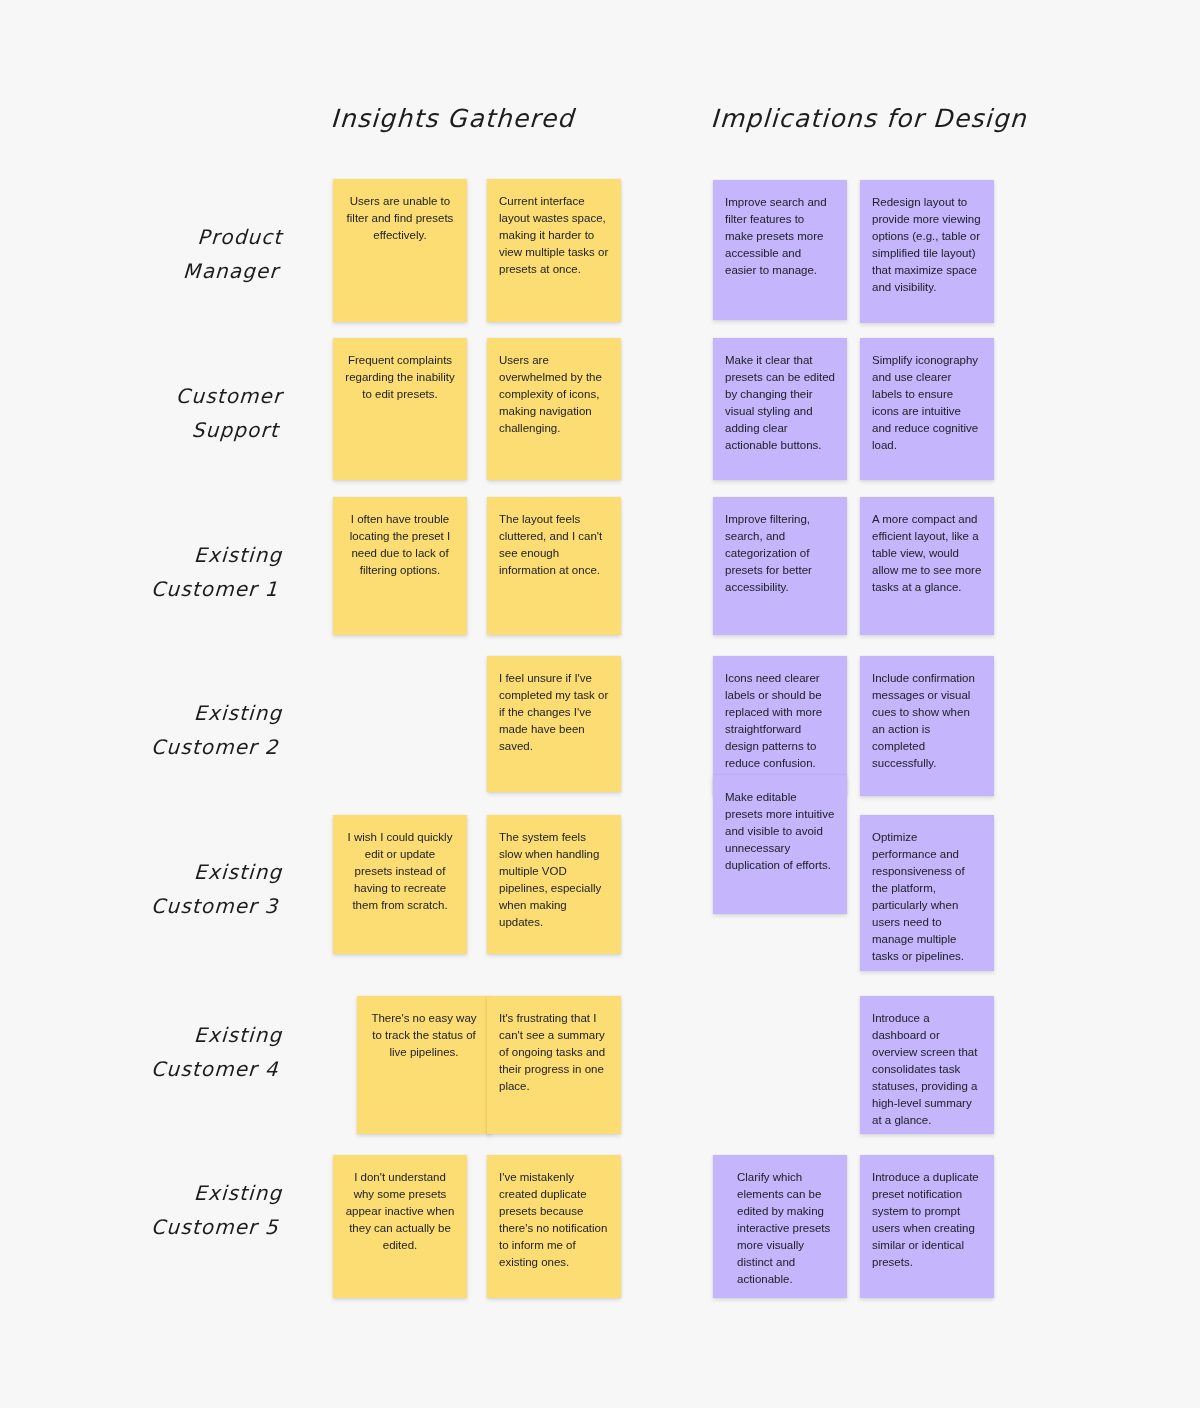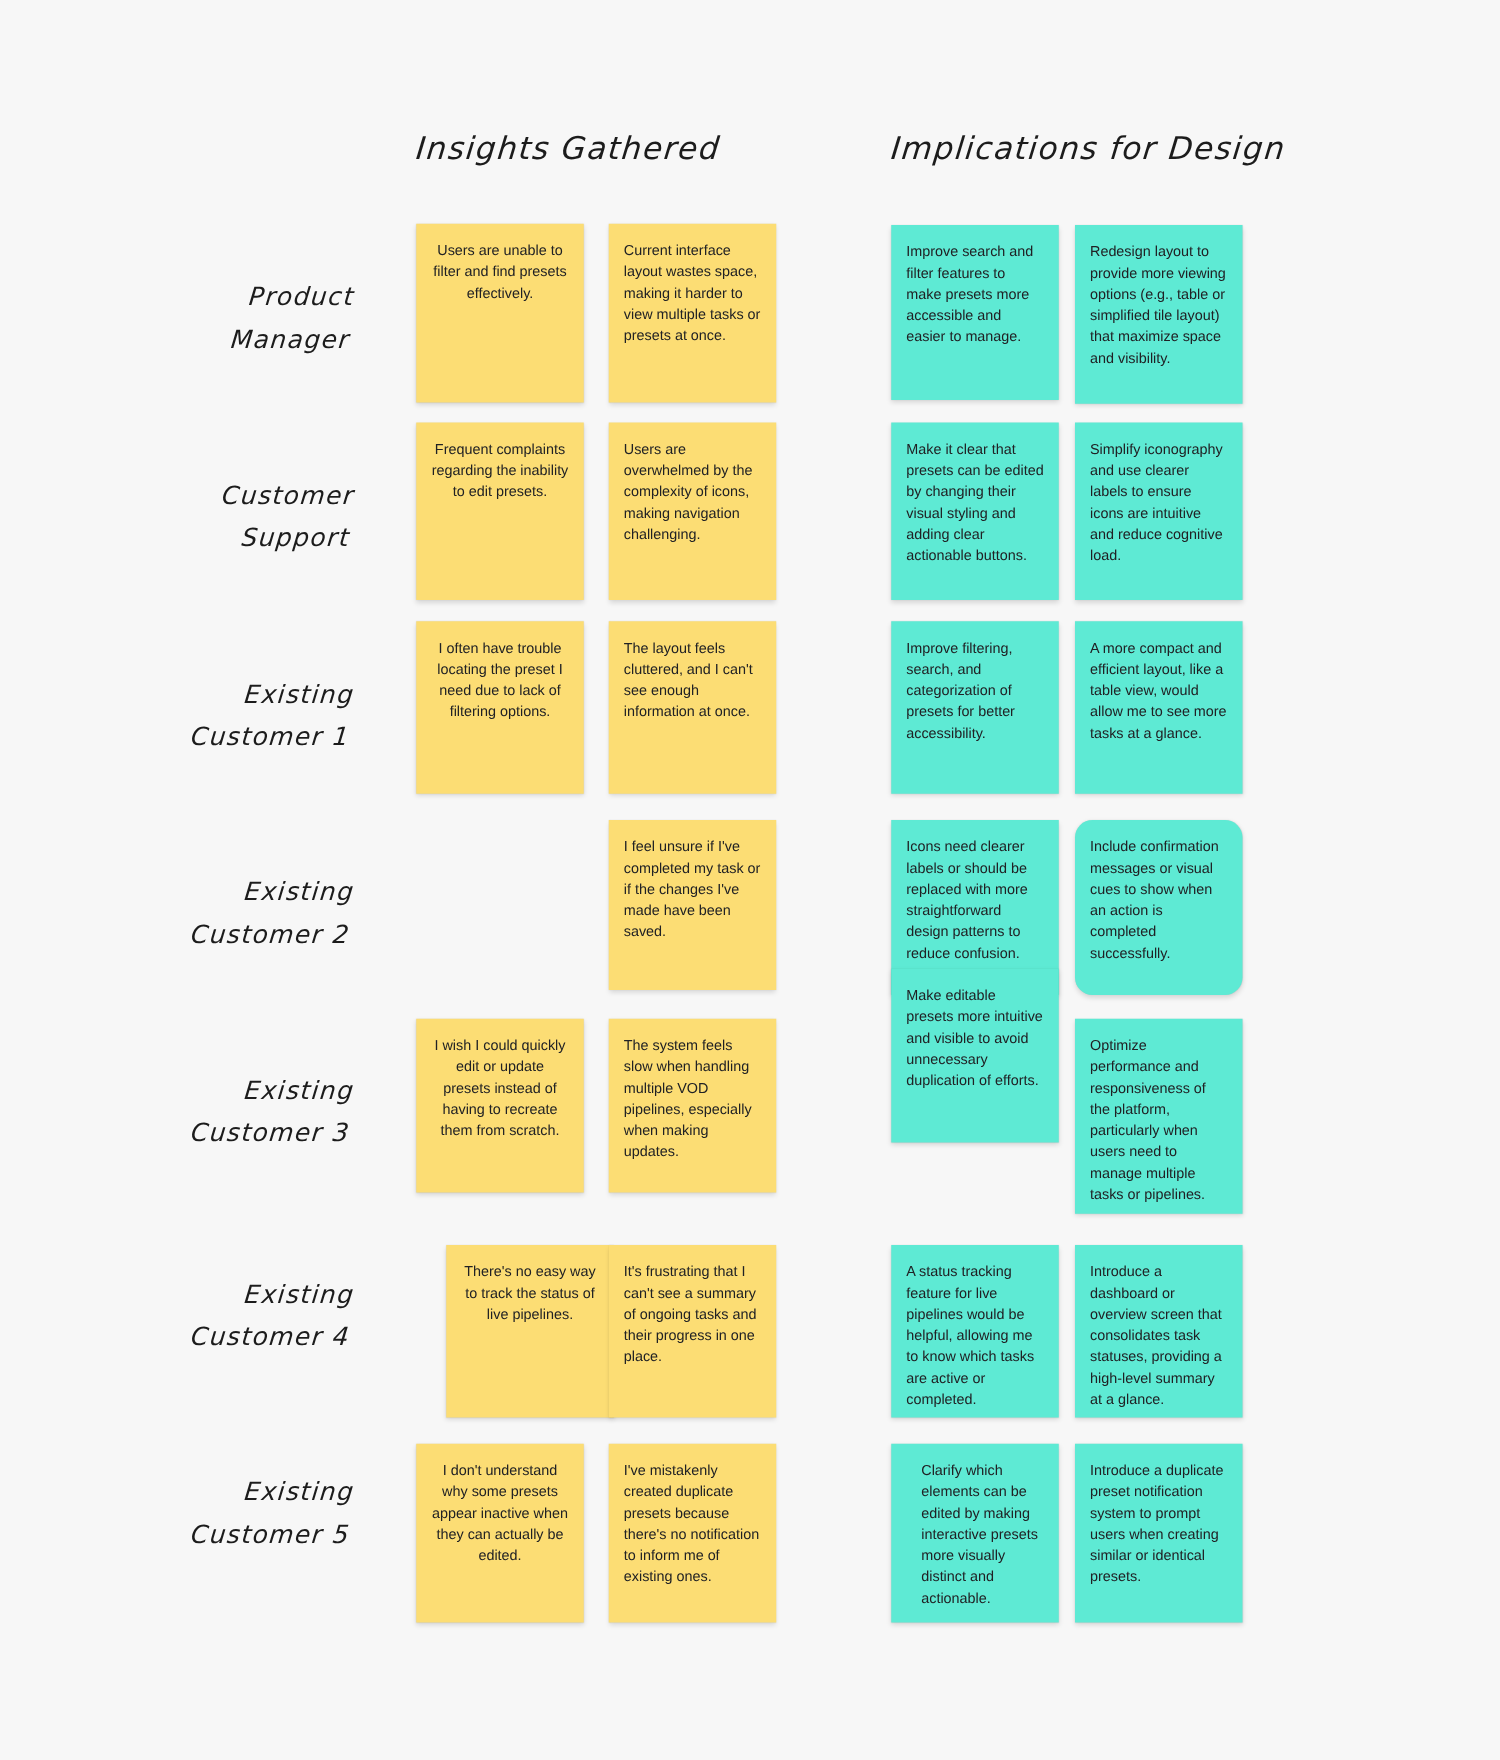--- a/index.html
+++ b/index.html
@@ -58,21 +58,21 @@
     width: 134px;
     box-sizing: border-box;
     padding: 14px 12px 12px 12px;
     font-size: 11.5px;
     line-height: 17px;
     color: #202124;
     box-shadow: 0 2px 4px rgba(0,0,0,0.13), 0 0 1px rgba(0,0,0,0.10);
     overflow: hidden;
   }
   .note.yellow { background: #fcdd74; }
-  .note.blue   { background: #5eead4; }
+  .note.blue   { background: #c4b5fd; }
 
   
   .c0 { left: 333px; text-align: center; }
   .c1 { left: 487px; }
   .c2 { left: 713px; }
   .c3 { left: 860px; }
 </style>
 </head>
 <body>
 
@@ -107,38 +107,37 @@
   <div class="note yellow c1" style="top:497px; height:138px;">The layout feels cluttered, and I can't see enough information at once.</div>
   <div class="note blue   c2" style="top:497px; height:138px;">Improve filtering, search, and categorization of presets for better accessibility.</div>
   <div class="note blue   c3" style="top:497px; height:138px;">A more compact and efficient layout, like a table view, would allow me to see more tasks at a glance.</div>
 
   <div class="row-label" style="top:696px;">
     <span>Existing</span>
     <span>Customer 2</span>
   </div>
   <div class="note yellow c1" style="top:656px; height:136px;">I feel unsure if I've completed my task or if the changes I've made have been saved.</div>
   <div class="note blue   c2" style="top:656px; height:140px;">Icons need clearer labels or should be replaced with more straightforward design patterns to reduce confusion.</div>
-  <div class="note blue   c3" style="top:656px; height:140px;border-radius:14px;">Include confirmation messages or visual cues to show when an action is completed successfully.</div>
+  <div class="note blue   c3" style="top:656px; height:140px;">Include confirmation messages or visual cues to show when an action is completed successfully.</div>
 
   <div class="row-label" style="top:855px;">
     <span>Existing</span>
     <span>Customer 3</span>
   </div>
   <div class="note yellow c0" style="top:815px; height:139px;">I wish I could quickly edit or update presets instead of having to recreate them from scratch.</div>
   <div class="note yellow c1" style="top:815px; height:139px;">The system feels slow when handling multiple VOD pipelines, especially when making updates.</div>
   <div class="note blue   c2" style="top:775px; height:139px;">Make editable presets more intuitive and visible to avoid unnecessary duplication of efforts.</div>
   <div class="note blue   c3" style="top:815px; height:156px;">Optimize performance and responsiveness of the platform, particularly when users need to manage multiple tasks or pipelines.</div>
 
   <div class="row-label" style="top:1018px;">
     <span>Existing</span>
     <span>Customer 4</span>
   </div>
   <div class="note yellow c0" style="top:996px; height:138px;margin-left:24px;">There's no easy way to track the status of live pipelines.</div>
   <div class="note yellow c1" style="top:996px; height:138px;">It's frustrating that I can't see a summary of ongoing tasks and their progress in one place.</div>
-  <div class="note blue   c2" style="top:996px; height:138px;">A status tracking feature for live pipelines would be helpful, allowing me to know which tasks are active or completed.</div>
   <div class="note blue   c3" style="top:996px; height:138px;">Introduce a dashboard or overview screen that consolidates task statuses, providing a high-level summary at a glance.</div>
 
   <div class="row-label" style="top:1176px;">
     <span>Existing</span>
     <span>Customer 5</span>
   </div>
   <div class="note yellow c0" style="top:1155px; height:143px;">I don't understand why some presets appear inactive when they can actually be edited.</div>
   <div class="note yellow c1" style="top:1155px; height:143px;">I've mistakenly created duplicate presets because there's no notification to inform me of existing ones.</div>
   <div class="note blue   c2" style="top:1155px; height:143px;padding-left:24px;">Clarify which elements can be edited by making interactive presets more visually distinct and actionable.</div>
   <div class="note blue   c3" style="top:1155px; height:143px;">Introduce a duplicate preset notification system to prompt users when creating similar or identical presets.</div>

